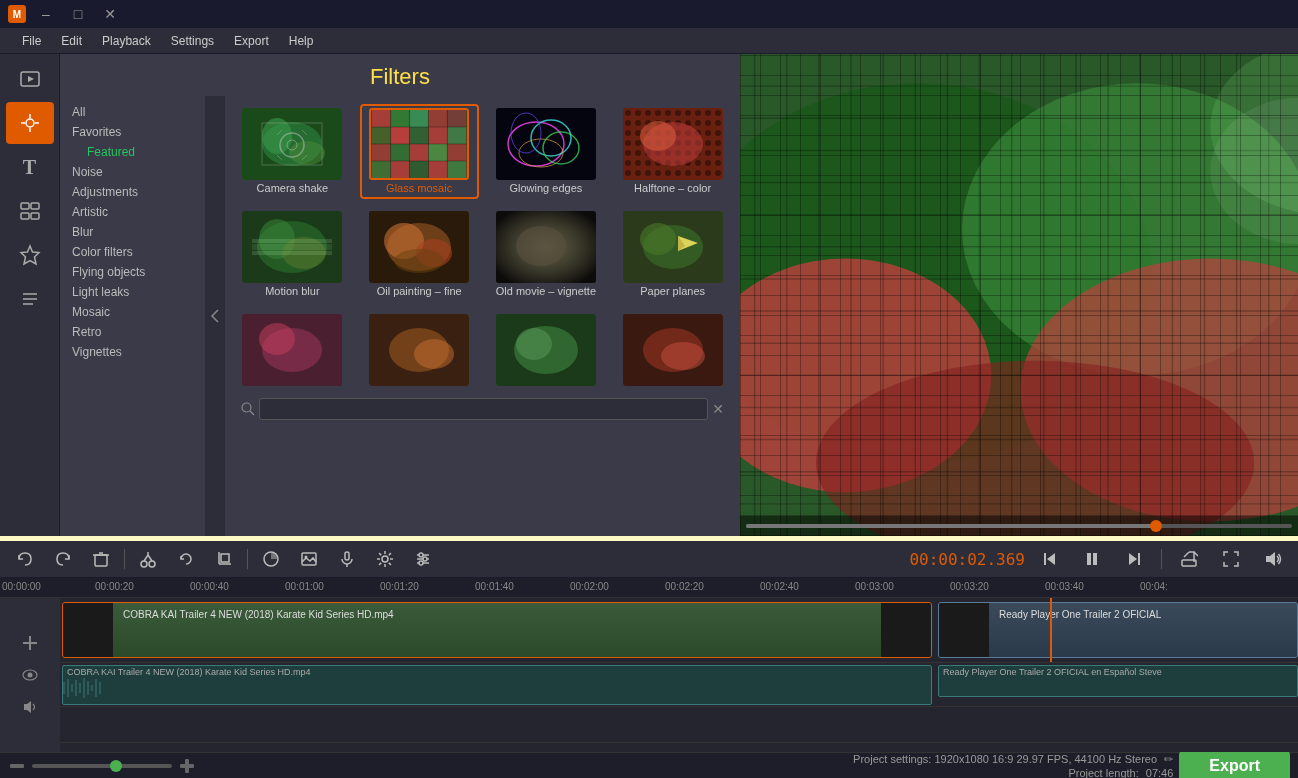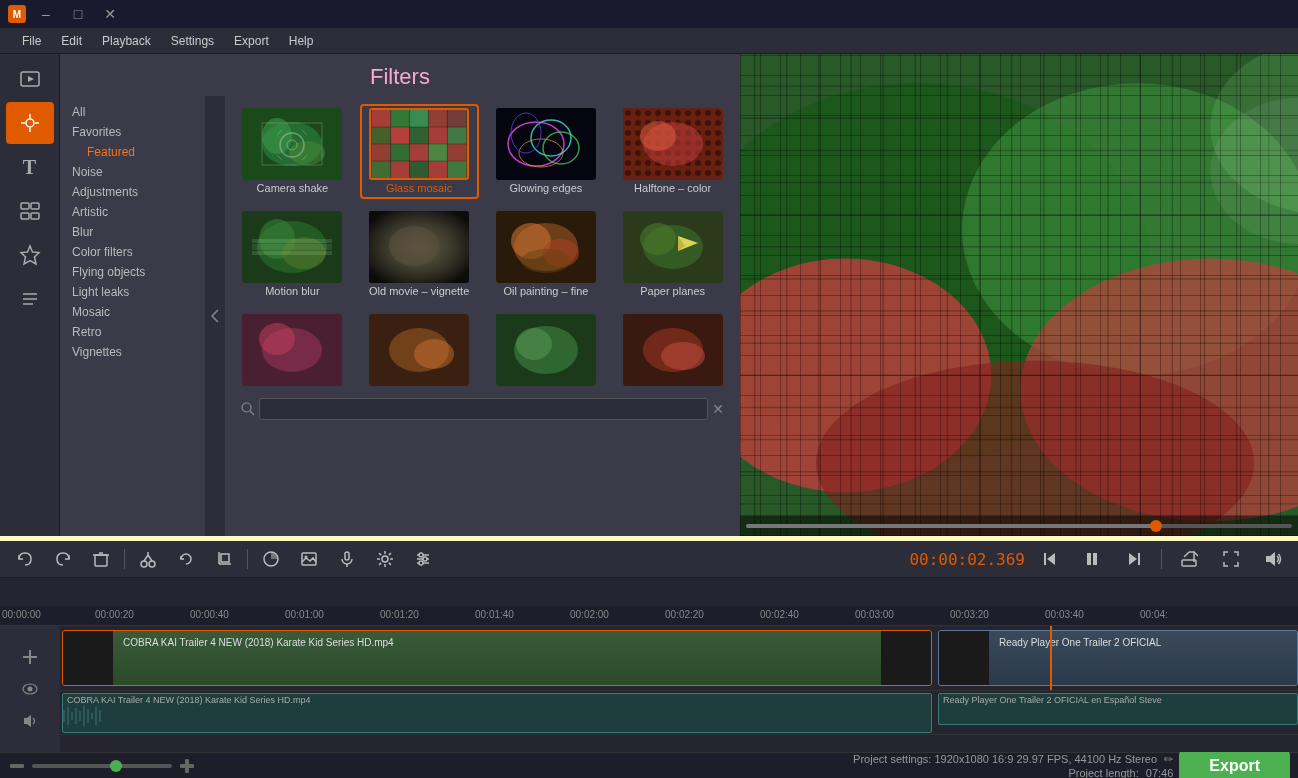--- a/index.html
+++ b/index.html
@@ -88,40 +88,40 @@
     
     #filters-panel {
       width: 680px;
       background: #3a3a48;
       display: flex;
       flex-direction: column;
     }
     #filters-title {
       text-align: center;
       font-size: 22px;
-      color: #f9a8d4;
+      color: #fde047;
       padding: 10px 0 6px;
       font-weight: normal;
     }
     #filters-body {
       display: flex;
       flex: 1;
     }
     #filters-categories {
       width: 145px;
       padding: 6px 0;
       background: #3a3a48;
     }
     .cat-item {
       padding: 3px 12px;
       cursor: pointer;
       color: #bbb;
       font-size: 12px;
     }
-    .cat-item.active { color: #f97316; padding-left: 27px; }
+    .cat-item.active { color: #22c55e; padding-left: 27px; }
     #filters-collapse-btn {
       width: 20px;
       background: #2d2d3a;
       display: flex;
       align-items: center;
       justify-content: center;
       cursor: pointer;
       color: #888;
     }
     #filters-grid-wrap {
@@ -295,21 +295,20 @@
     }
     #timeline-ruler {
       height: 20px;
       background: #1e1e2a;
       display: flex;
       align-items: center;
       padding-left: 60px;
       overflow: hidden;
       position: relative;
       border-bottom: 1px solid #333;
-      margin-top: 28px;
     }
     .ruler-mark {
       position: absolute;
       font-size: 10px;
       color: #888;
       top: 3px;
     }
     #timeline-body {
       flex: 1;
       display: flex;
@@ -651,45 +650,45 @@
 
                 <line x1="10" y1="30" x2="90" y2="30" stroke="rgba(200,255,200,0.15)" stroke-width="4"></line>
                 <line x1="10" y1="36" x2="90" y2="36" stroke="rgba(200,255,200,0.1)" stroke-width="6"></line>
                 <line x1="10" y1="42" x2="90" y2="42" stroke="rgba(200,255,200,0.15)" stroke-width="4"></line>
               </svg>
             </div>
             <div class="filter-label">Motion blur</div>
           </div>
 
           <div class="filter-item">
+            <div class="filter-thumb ft-oil-painting">
+              <svg width="100" height="72" viewBox="0 0 100 72" xmlns="http://www.w3.org/2000/svg">
+                <rect width="100" height="72" fill="#2a1a0a"></rect>
+                <ellipse cx="50" cy="36" rx="32" ry="24" fill="#8a5020" opacity="0.7"></ellipse>
+                <ellipse cx="35" cy="30" rx="20" ry="18" fill="#c87030" opacity="0.6"></ellipse>
+                <ellipse cx="65" cy="42" rx="18" ry="14" fill="#a84020" opacity="0.6"></ellipse>
+                <ellipse cx="50" cy="50" rx="25" ry="12" fill="#6a4010" opacity="0.5"></ellipse>
+              </svg>
+            </div>
+            <div class="filter-label">Oil painting – fine</div>
+          </div>
+
+          <div class="filter-item">
             <div class="filter-thumb ft-old-movie">
               <svg width="100" height="72" viewBox="0 0 100 72" xmlns="http://www.w3.org/2000/svg">
                 <rect width="100" height="72" fill="#2a2010"></rect>
                 <radialGradient id="vig" cx="50%" cy="50%" r="60%">
                   <stop offset="0%" stop-color="#808060" stop-opacity="0.6"></stop>
                   <stop offset="100%" stop-color="#0a0a0a" stop-opacity="0.95"></stop>
                 </radialGradient>
                 <rect width="100" height="72" fill="url(#vig)"></rect>
                 <ellipse cx="45" cy="35" rx="25" ry="20" fill="#5a5040" opacity="0.6"></ellipse>
               </svg>
             </div>
             <div class="filter-label">Old movie – vignette</div>
-          </div>
-
-          <div class="filter-item">
-            <div class="filter-thumb ft-oil-painting">
-              <svg width="100" height="72" viewBox="0 0 100 72" xmlns="http://www.w3.org/2000/svg">
-                <rect width="100" height="72" fill="#2a1a0a"></rect>
-                <ellipse cx="50" cy="36" rx="32" ry="24" fill="#8a5020" opacity="0.7"></ellipse>
-                <ellipse cx="35" cy="30" rx="20" ry="18" fill="#c87030" opacity="0.6"></ellipse>
-                <ellipse cx="65" cy="42" rx="18" ry="14" fill="#a84020" opacity="0.6"></ellipse>
-                <ellipse cx="50" cy="50" rx="25" ry="12" fill="#6a4010" opacity="0.5"></ellipse>
-              </svg>
-            </div>
-            <div class="filter-label">Oil painting – fine</div>
           </div>
 
           <div class="filter-item">
             <div class="filter-thumb ft-paper-planes">
               <svg width="100" height="72" viewBox="0 0 100 72" xmlns="http://www.w3.org/2000/svg">
                 <rect width="100" height="72" fill="#2a3a1a"></rect>
                 <ellipse cx="50" cy="36" rx="30" ry="22" fill="#3a6a2a" opacity="0.7"></ellipse>
                 <ellipse cx="35" cy="28" rx="18" ry="16" fill="#4a7a2a" opacity="0.6"></ellipse>
 
                 <polygon points="55,25 75,32 55,40" fill="#f0e060" opacity="0.9"></polygon>

